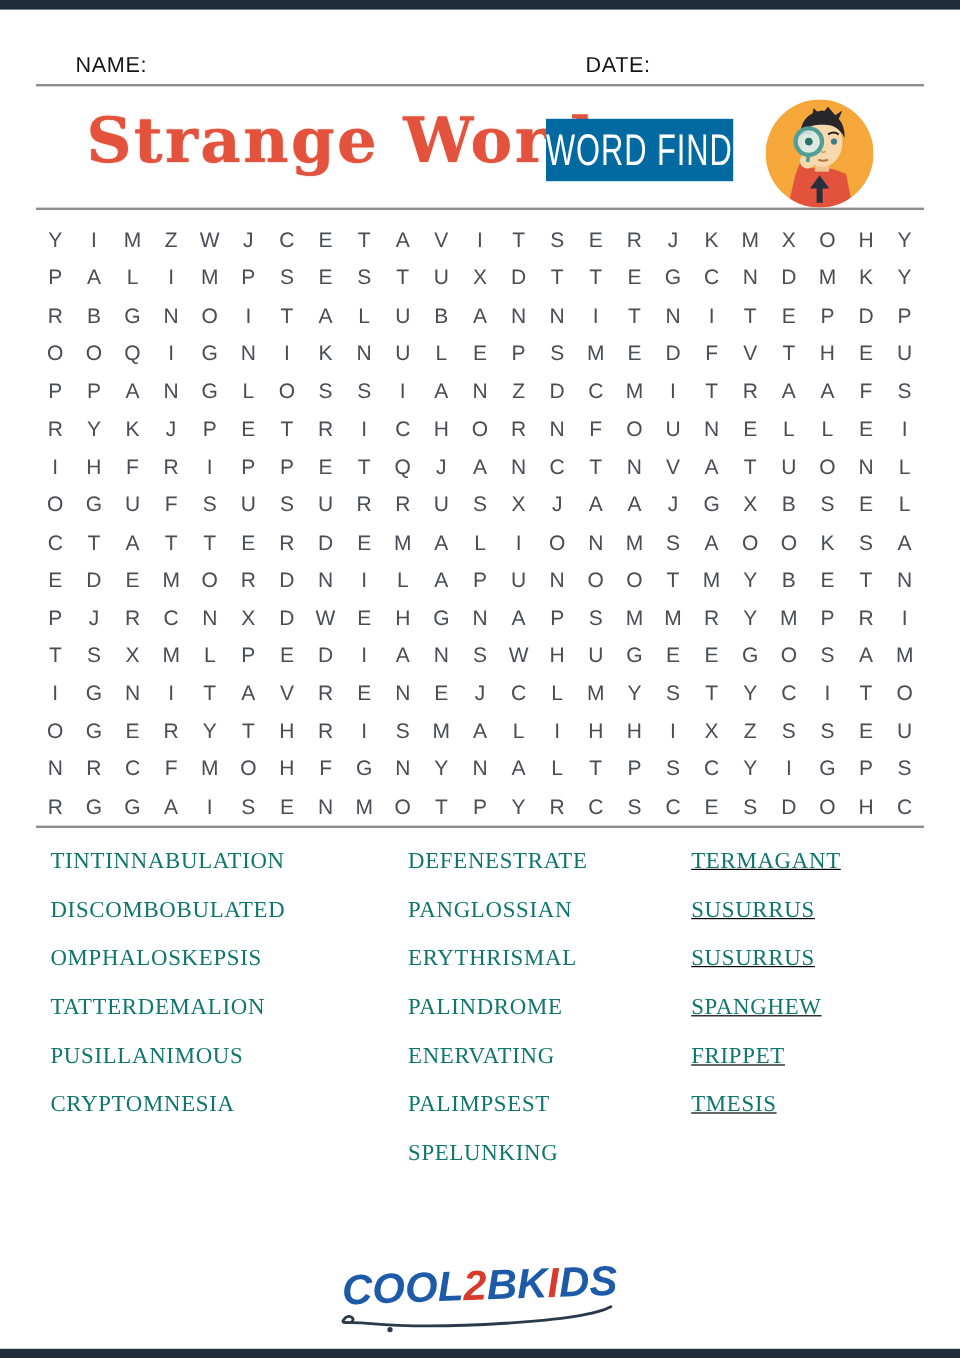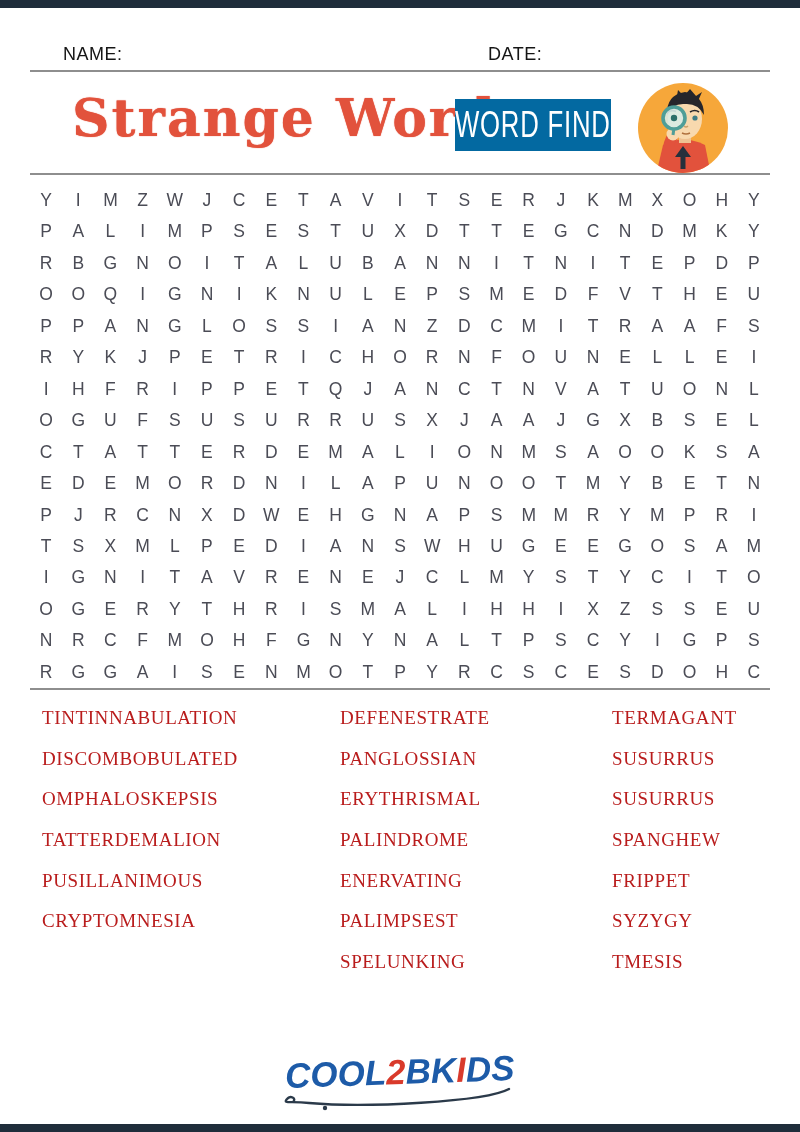--- a/index.html
+++ b/index.html
@@ -47,24 +47,24 @@
   .grid-cell{
     flex:1;text-align:center;font-size:17.5px;line-height:31px;
     color:#4b4c56;letter-spacing:0;
   }
 
   .word-col{
     position:absolute;top:698px;display:flex;flex-direction:column;
   }
   #word-col-0{left:42px;}
   #word-col-1{left:340px;justify-content:space-between;}
-  #word-col-2{left:612px;}
+  #word-col-2{left:576px;text-decoration:underline;}
   .word{
     height:40.6px;display:flex;align-items:center;
-    font-family:"Liberation Serif",serif;font-size:19px;color:#b91c1c;
+    font-family:"Liberation Serif",serif;font-size:19px;color:#0f766e;
     letter-spacing:.6px;
   }
 
   .logo{
     position:absolute;top:1052px;left:50%;transform:translateX(-50%);
     width:260px;text-align:center;
   }
   .logo-text{
     font-size:35px;font-weight:700;font-style:italic;letter-spacing:0;
     white-space:nowrap;transform:rotate(-2deg);display:inline-block;
@@ -540,21 +540,20 @@
     <div class="word">ENERVATING</div>
     <div class="word">PALIMPSEST</div>
     <div class="word">SPELUNKING</div>
   </div>
 <div id="word-col-2" class="word-col">
     <div class="word">TERMAGANT</div>
     <div class="word">SUSURRUS</div>
     <div class="word">SUSURRUS</div>
     <div class="word">SPANGHEW</div>
     <div class="word">FRIPPET</div>
-    <div class="word">SYZYGY</div>
     <div class="word">TMESIS</div>
   </div>
 
 <div class="logo">
   <span class="logo-text"><span style="color: rgb(29, 91, 168);">COOL</span><span style="color: rgb(217, 58, 43);">2</span><span style="color: rgb(29, 91, 168);">BK</span><span style="color: rgb(217, 58, 43);">I</span><span style="color: rgb(29, 91, 168);">DS</span></span>
   <svg class="logo-swoosh" width="250" height="26" viewBox="0 0 250 26">
     <path d="M234,3 C210,16 90,22 34,17 C14,15 8,18 12,13 C15,9 22,12 18,16" fill="none" stroke="#2b3a4a" stroke-width="2.4" stroke-linecap="round"></path>
     <circle cx="50" cy="22" r="2.2" fill="#2b3a4a"></circle>
   </svg>
 </div>

